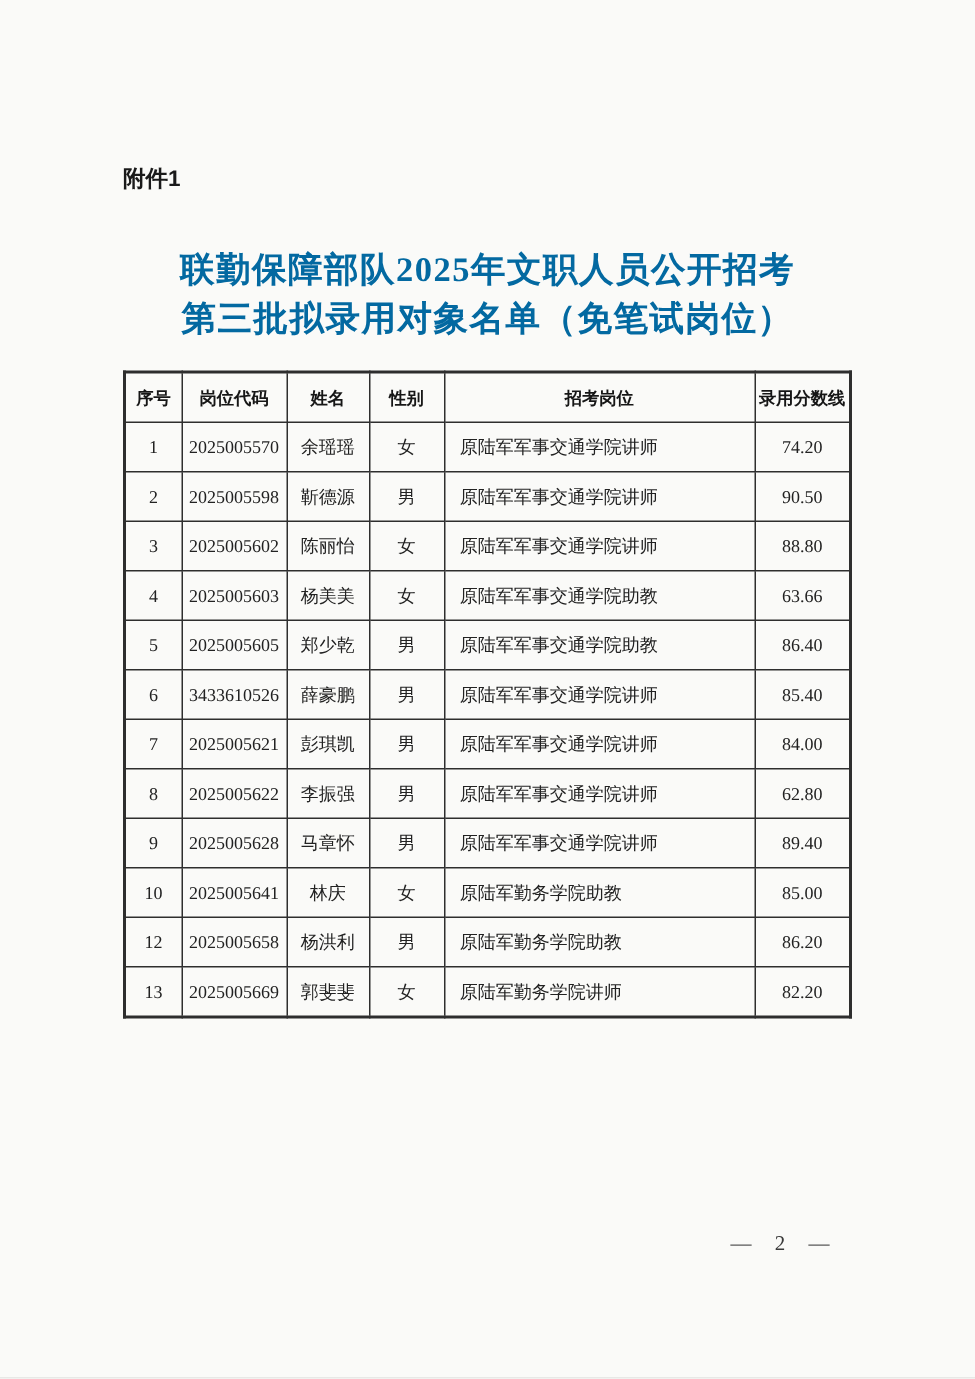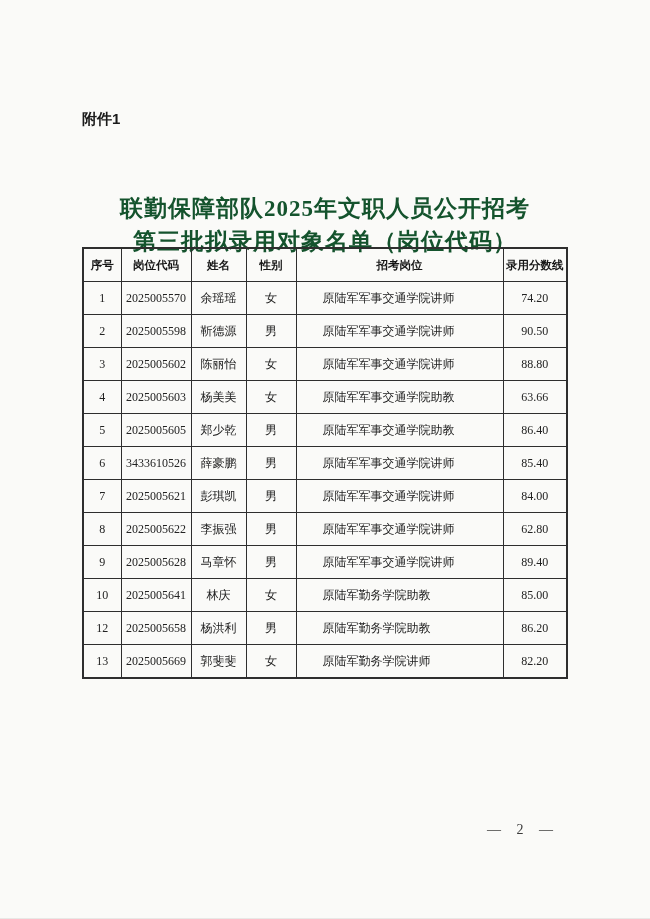--- a/index.html
+++ b/index.html
@@ -30,22 +30,21 @@
     position: absolute;
     left: 0;
     right: 0;
     top: 163px;
     text-align: center;
     font-family: "Liberation Serif", "DejaVu Serif", serif;
     font-weight: bold;
     font-size: 23px;
     line-height: 33px;
     letter-spacing: 1px;
-    color: #14532d;
-    margin-top: 29px;
+    color: #0369a1;
   }
   .roster-table {
     position: absolute;
     left: 82px;
     top: 247px;
     width: 484px;
     border-collapse: collapse;
     table-layout: fixed;
     border: 2px solid #2e2e2e;
   }
@@ -65,21 +64,21 @@
     font-size: 11.5px;
     color: #161616;
   }
   .roster-table td {
     font-family: "Liberation Serif", "DejaVu Serif", serif;
     font-size: 12px;
     color: #222;
   }
   .roster-table td.c4 {
     text-align: left;
-    padding-left: 26px;
+    padding-left: 10px;
   }
   .page-footer {
     position: absolute;
     top: 822px;
     left: 470px;
     width: 100px;
     text-align: center;
     font-family: "Liberation Serif", "DejaVu Serif", serif;
     font-size: 14px;
     color: #3a3a3a;
@@ -88,21 +87,21 @@
 </style>
 </head>
 <body>
 
 <div class="page">
 
   <div class="attachment-label">附件1</div>
 
   <div class="doc-title">
     <div>联勤保障部队2025年文职人员公开招考</div>
-    <div>第三批拟录用对象名单（岗位代码）</div>
+    <div>第三批拟录用对象名单（免笔试岗位）</div>
   </div>
 
   <table class="roster-table">
     <colgroup>
       <col style="width:38px">
       <col style="width:70px">
       <col style="width:55px">
       <col style="width:50px">
       <col style="width:207px">
       <col style="width:64px">

